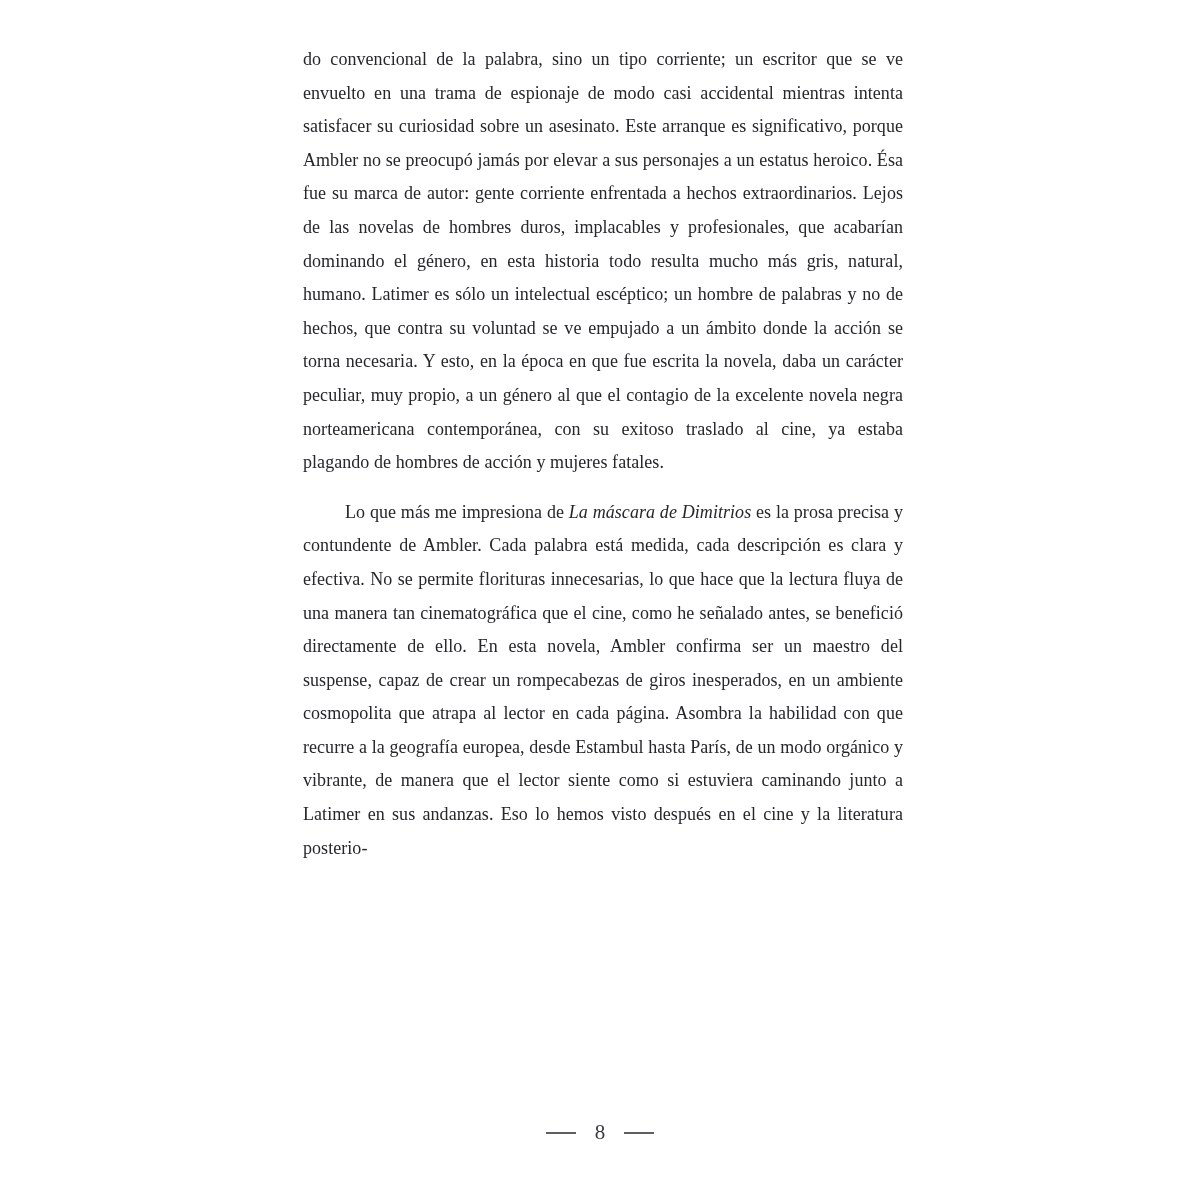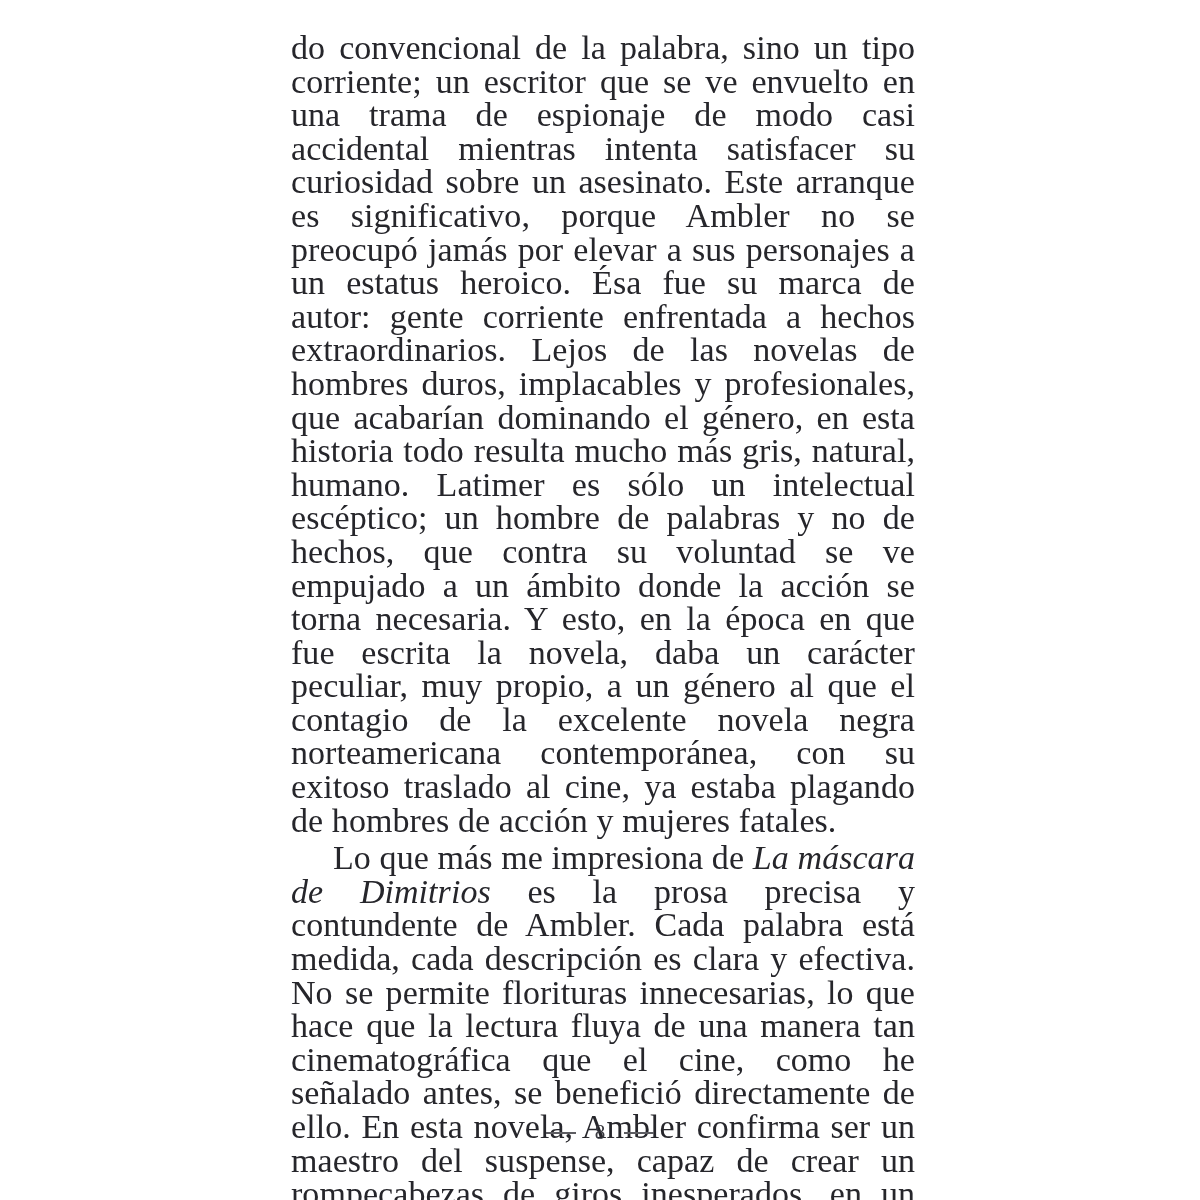--- a/index.html
+++ b/index.html
@@ -23,23 +23,23 @@
   }
 
   .text-block {
     position: absolute;
     left: 287px;
     top: 27px;
     width: 632px;
   }
 
   .para {
-    margin: 4px;
+    margin: 16px;
     color: #26262b;
-    font-size: 34px;
+    font-size: 18px;
     line-height: 33.6px;
     text-align: justify;
     text-justify: inter-word;
     -webkit-hyphens: none;
     hyphens: none;
     word-spacing: 0.1px;
     letter-spacing: 0.05px;
   }
 
   .para.indented {

